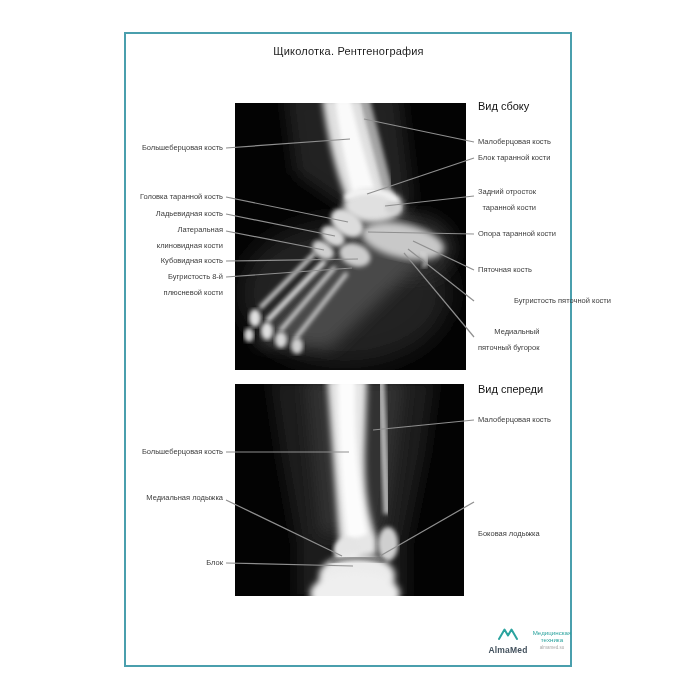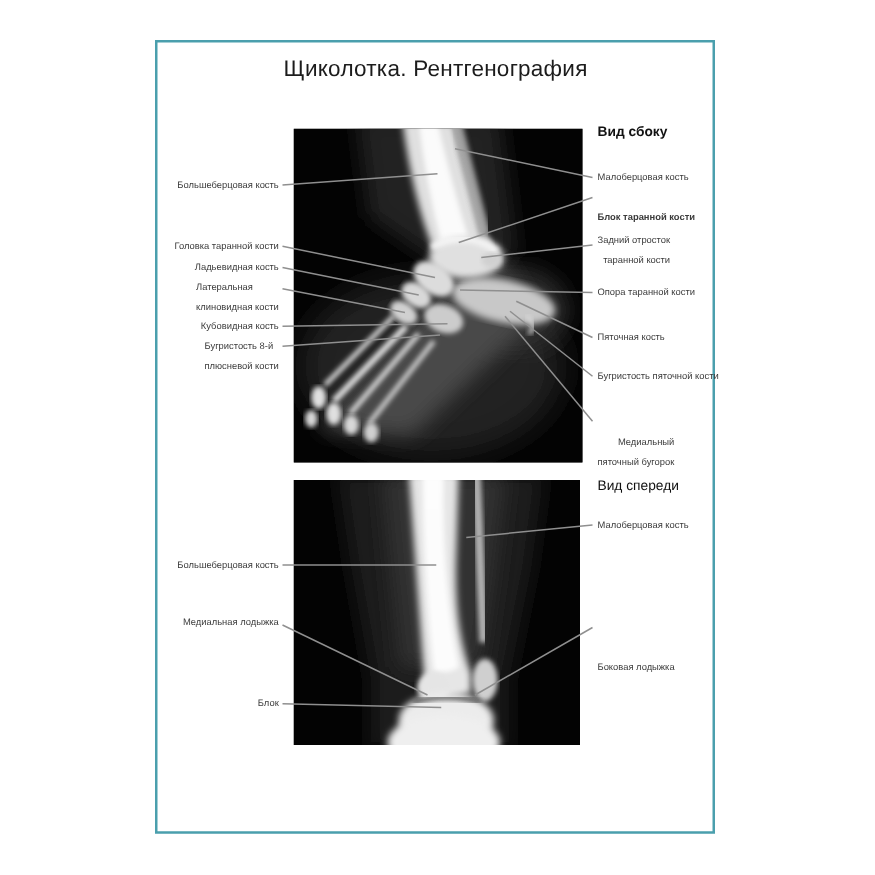--- a/index.html
+++ b/index.html
@@ -1,31 +1,31 @@
 <!DOCTYPE html>
 <html><head>
 <meta charset="utf-8">
 <style>
   html,body{margin:0;padding:0;background:#ffffff;}
   #poster{position:relative;width:700px;height:700px;background:#ffffff;overflow:hidden;
           font-family:"Liberation Sans",sans-serif;}
   #frame{position:absolute;left:124px;top:32px;width:444px;height:631px;
          border:2px solid #4a9fad;background:transparent;}
   #title{position:absolute;left:125px;top:45px;width:447px;text-align:center;
-         font-size:18px;color:#1c1c1c;letter-spacing:.2px;}
+         font-size:11px;color:#1c1c1c;letter-spacing:.2px;}
   .xray{position:absolute;background:#000;}
   #xray-lateral{left:235px;top:103px;width:231px;height:267px;}
   #xray-frontal{left:235px;top:384px;width:229px;height:212px;}
   #leader-svg{position:absolute;left:0;top:0;width:700px;height:700px;pointer-events:none;}
   .label{position:absolute;font-size:7.5px;line-height:15.5px;color:#3b3b3b;
          white-space:pre-line;}
-  .label.left{right:477px;}
+  .label.left{text-align:right;right:477px;}
   .label.right{text-align:right;left:478px;}
   .view-heading{position:absolute;left:478px;font-size:11px;color:#111;}
-  #heading-0{top:100px;font-weight:bold;}
+  #heading-0{top:100px;}
   #heading-1{top:383px;}
   #footer{position:absolute;left:486px;top:626px;width:86px;height:30px;}
   #brand-block{position:absolute;left:0;top:0;width:44px;text-align:center;}
   #brand-name{font-size:8.5px;font-weight:bold;color:#44525e;letter-spacing:.2px;margin-top:1px;}
   #tagline-block{position:absolute;left:46px;top:4px;width:40px;text-align:center;}
   #tagline{font-size:6.2px;line-height:6.8px;color:#2ba39e;white-space:pre-line;}
   #website{font-size:4.5px;color:#a9a9a9;margin-top:1px;}
 </style>
 </head>
 <body>
@@ -139,37 +139,50 @@
       <line x1="226" y1="563" x2="353" y2="566" stroke="#8f8f8f" stroke-width="1.2"></line>
       <line x1="474" y1="420" x2="373" y2="430" stroke="#8f8f8f" stroke-width="1.2"></line>
       <line x1="474" y1="502" x2="380" y2="556" stroke="#8f8f8f" stroke-width="1.2"></line>
     </svg>
 
   <div class="view-heading" id="heading-0">Вид сбоку</div>
   <div class="view-heading" id="heading-1">Вид спереди</div>
 
   <div id="labels-layer">
       <div class="label left" style="top: 140px;">Большеберцовая кость</div>
-      <div class="label left" style="top: 189px;">Головка таранной кости</div>
+      <div class="label left" style="top: 189px;">Головка таранной кость</div>
       <div class="label left" style="top: 206px;">Ладьевидная кость</div>
       <div class="label left" style="top: 222px;">Латеральная
 клиновидная кости</div>
       <div class="label left" style="top: 253px;">Кубовидная кость</div>
       <div class="label left" style="top: 269px;">Бугристость 8-й
 плюсневой кости</div>
       <div class="label right" style="top: 134px;">Малоберцовая кость</div>
-      <div class="label right" style="top: 166px; font-weight: bold;">Блок таранной кости</div>
+      <div class="label right" style="top: 150px;">Блок таранной кости</div>
       <div class="label right" style="top: 184px;">Задний отросток
 таранной кости</div>
       <div class="label right" style="top: 226px;">Опора таранной кости</div>
       <div class="label right" style="top: 262px;">Пяточная кость</div>
-      <div class="label right" style="top: 293px;">Бугристость пяточной кости</div>
-      <div class="label right" style="top: 324px; margin-top: 22px;">Медиальный
+      <div class="label right" style="top: 293px; margin-left: 36px;">Бугристость пяточной кости</div>
+      <div class="label right" style="top: 324px;">Медиальный
 пяточный бугорок</div>
       <div class="label left" style="top: 444px;">Большеберцовая кость</div>
       <div class="label left" style="top: 490px;">Медиальная лодыжка</div>
       <div class="label left" style="top: 555px;">Блок</div>
       <div class="label right" style="top: 412px;">Малоберцовая кость</div>
       <div class="label right" style="top: 492px; margin-top: 34px;">Боковая лодыжка</div>
     </div>
 
+  <div id="footer">
+    <div id="brand-block">
+      <svg width="22" height="12" viewBox="0 0 22 12">
+        <path d="M2,11 L7.5,1.5 L11,7.5 L14.5,1.5 L20,11" stroke="#2ba39e" stroke-width="2" fill="none" stroke-linecap="round" stroke-linejoin="round"></path>
+      </svg>
+      <div id="brand-name">AlmaMed</div>
+    </div>
+    <div id="tagline-block">
+      <div id="tagline">Медицинская
+техника</div>
+      <div id="website">almamed.su</div>
+    </div>
+  </div>
 
 </div>
 
 </body></html>

